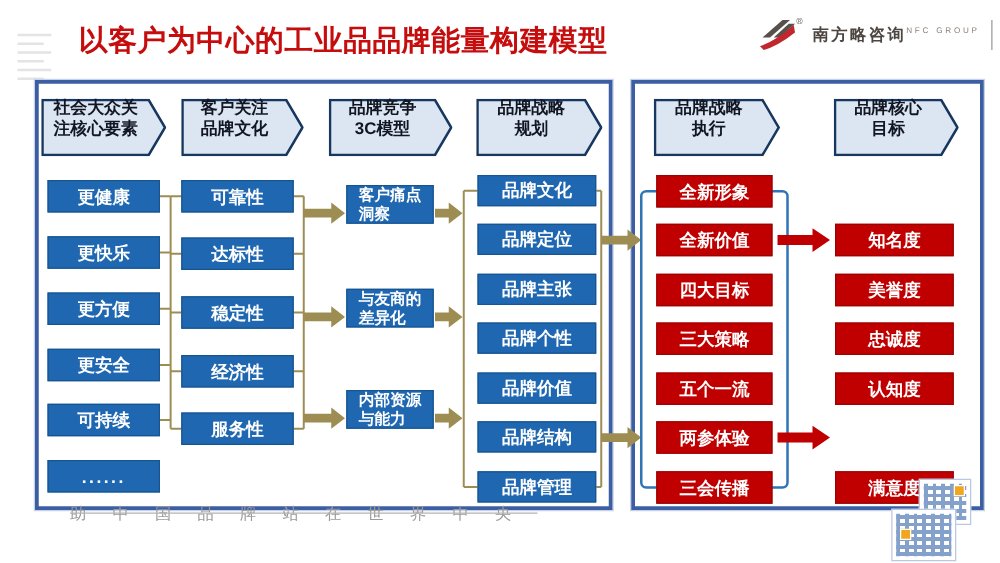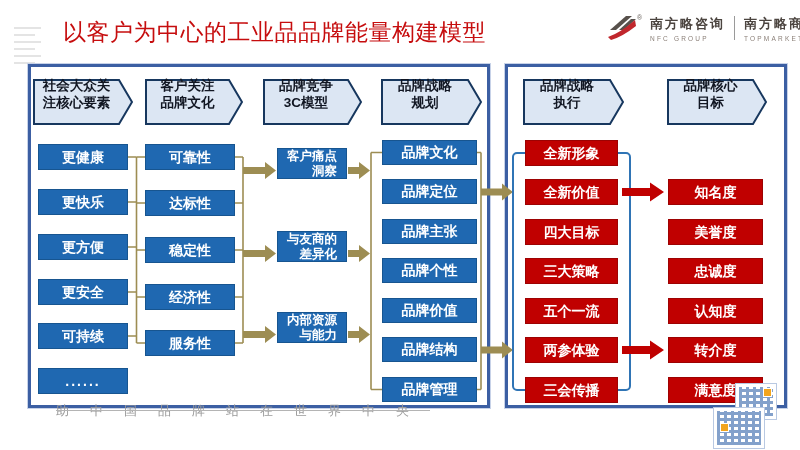--- a/index.html
+++ b/index.html
@@ -6,48 +6,48 @@
   html,body { width:800px; height:450px; }
   body { font-family:"Liberation Sans","DejaVu Sans",sans-serif; background:#ffffff; overflow:hidden; }
   .slide { position:relative; width:800px; height:450px; background:#ffffff; }
 
   
   .wm-lines { position:absolute; left:14px; top:27px; }
   .wm-lines i { display:block; height:2px; background:#e4e4e4; margin-bottom:5px; }
   .wm-lines i:nth-child(odd){ width:27px; }
   .wm-lines i:nth-child(even){ width:21px; }
 
-  .page-title { position:absolute; left:63px; top:17px; font-size:23px; font-weight:400;
+  .page-title { position:absolute; left:63px; top:17px; font-size:23px; font-weight:700;
     color:#c60d0e; letter-spacing:0.5px; white-space:nowrap; }
 
   .logo { position:absolute; left:606px; top:12px; display:flex; align-items:center; }
   .logo-mark { position:relative; width:32px; height:32px; }
   .logo-reg { position:absolute; left:637px; top:14px; font-size:7px; color:#6b645f; }
   .logo-text { display:flex; align-items:center; margin-left:12px; }
-  .logo-col { display:flex; flex-direction:column; }
+  .logo-col { display:flex; flex-direction:row; }
   .logo-cn { font-size:13px; font-weight:700; color:#4c4540; letter-spacing:2px; white-space:nowrap; }
   .logo-en { font-size:6.5px; color:#8a7f77; letter-spacing:2.2px; margin-top:2px; white-space:nowrap; }
   .logo-div { width:1px; height:24px; background:#9a9a9a; margin:0 9px; }
 
   
   .panel { position:absolute; top:64px; height:344px; border:3px solid #3c5fa3;
     box-shadow:0 0 0 1px #c7d2e8; background:#ffffff; }
   .panel-left { left:28px; width:462px; }
   .panel-right { left:505px; width:282px; }
 
   
   .hdr { position:absolute; top:79px; height:32px; z-index:3; }
   .hdr svg { position:absolute; left:0; top:0; }
   .hdr .txt { position:absolute; left:0; top:0; right:13px; bottom:0; display:flex;
     flex-direction:column; align-items:center; justify-content:center;
     font-size:13.5px; font-weight:700; color:#111622; line-height:1.25; text-align:center; }
 
   
   .item { position:absolute; display:flex; align-items:center; justify-content:center;
-    color:#fff; font-weight:700; font-size:14px; text-align:right; z-index:2;
+    color:#fff; font-weight:700; font-size:14px; text-align:left; z-index:2;
     white-space:pre-line; line-height:1.2; }
   .blue  { background:#1f68b1; border:1px solid #175590; }
   .red   { background:#c00000; border:1px solid #9d0202; }
   .c1 { left:38px;  width:90px; height:26px; }
   .c2 { left:145px; width:90px; height:26px; }
   .c3 { left:277px; width:70px; height:31px; font-size:12.5px; }
   .c4 { left:382px; width:95px; height:25px; }
   .c5 { left:525px; width:93px; height:26px; }
   .c6 { left:668px; width:95px; height:26px; }
   .dots { letter-spacing:2px; }
@@ -237,21 +237,20 @@
   <div class="item red c5" style="top:219px">四大目标</div>
   <div class="item red c5" style="top:258px">三大策略</div>
   <div class="item red c5" style="top:298px">五个一流</div>
   <div class="item red c5" style="top:337px">两参体验</div>
   <div class="item red c5" style="top:377px">三会传播</div>
 
   <div class="item red c6" style="top:179px">知名度</div>
   <div class="item red c6" style="top:219px">美誉度</div>
   <div class="item red c6" style="top:258px">忠诚度</div>
   <div class="item red c6" style="top:298px">认知度</div>
-  <div class="item red c6" style="top:337px">转介度</div>
   <div class="item red c6" style="top:377px">满意度</div>
 
   <div class="wm-text">助中国品牌站在世界中央</div>
 
   <div class="qr qr1">
       <div class="px"></div>
       <div class="dot"></div>
     </div>
   <div class="qr qr2">
       <div class="px"></div>

